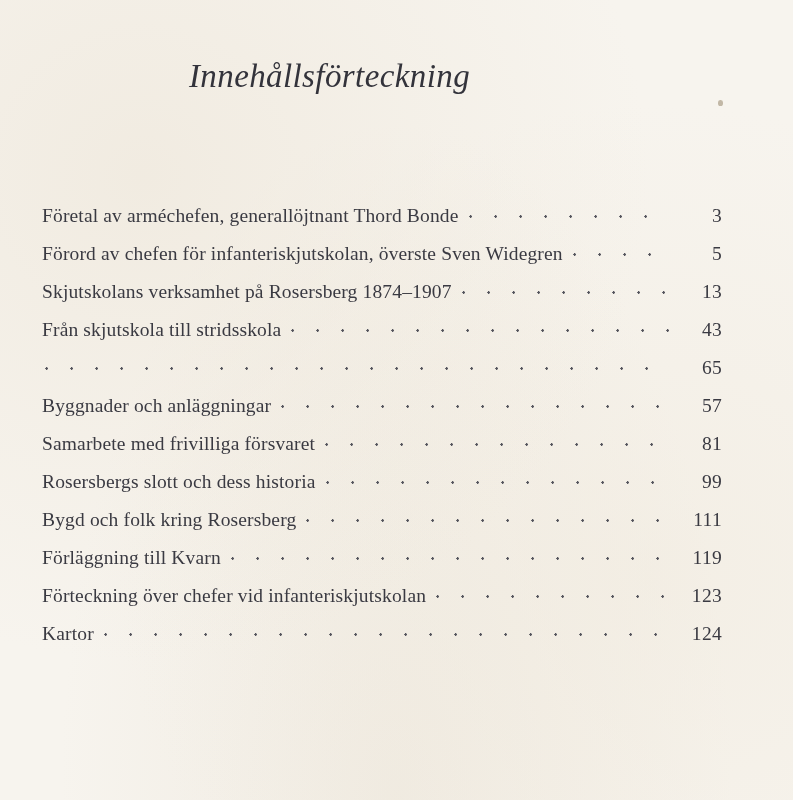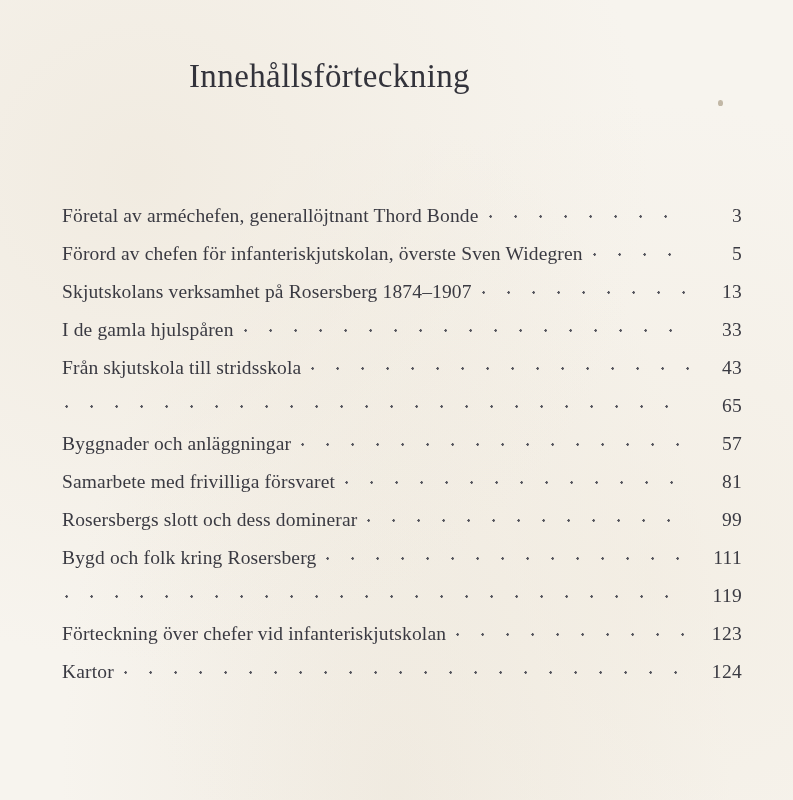--- a/index.html
+++ b/index.html
@@ -33,20 +33,21 @@
     inset: 0;
   }
 
   
   .toc-title {
     position: absolute;
     top: 56px;
     left: 0;
     width: 659px;
     text-align: center;
+    font-style: italic;
     font-size: 33px;
     line-height: 40px;
     letter-spacing: 0.4px;
     color: #33333b;
     white-space: nowrap;
   }
 
   
   .ink-speck {
     position: absolute;
@@ -55,21 +56,21 @@
     width: 5px;
     height: 6px;
     border-radius: 55% 45% 50% 50%;
     background: #b9ad99;
     opacity: 0.85;
   }
 
   
   .toc-list {
     position: absolute;
-    left: 62px;
+    left: 42px;
     top: 197px;
     width: 680px;
   }
 
   .toc-entry {
     display: flex;
     align-items: baseline;
     height: 38px;
     font-size: 19.5px;
     line-height: 38px;
@@ -123,54 +124,50 @@
         <span class="entry-title">Förord av chefen för infanteriskjutskolan, överste Sven Widegren</span>
         <span class="entry-leader"></span>
         <span class="entry-page">5</span>
       </div>
       <div class="toc-entry">
         <span class="entry-title">Skjutskolans verksamhet på Rosersberg 1874–1907</span>
         <span class="entry-leader"></span>
         <span class="entry-page">13</span>
       </div>
       <div class="toc-entry">
-        <span class="entry-title">I de gamla hjulspåren</span>
-        <span class="entry-leader"></span>
-        <span class="entry-page">33</span>
-      </div>
-      <div class="toc-entry">
         <span class="entry-title">Från skjutskola till stridsskola</span>
         <span class="entry-leader"></span>
         <span class="entry-page">43</span>
       </div>
       <div class="toc-entry">
         <span class="entry-leader"></span>
         <span class="entry-page">65</span>
       </div>
       <div class="toc-entry">
         <span class="entry-title">Byggnader och anläggningar</span>
         <span class="entry-leader"></span>
         <span class="entry-page">57</span>
       </div>
       <div class="toc-entry">
         <span class="entry-title">Samarbete med frivilliga försvaret</span>
         <span class="entry-leader"></span>
         <span class="entry-page">81</span>
       </div>
       <div class="toc-entry">
-        <span class="entry-title">Rosersbergs slott och dess dominerar</span>
+        <span class="entry-title">Rosersbergs slott och dess historia</span>
         <span class="entry-leader"></span>
         <span class="entry-page">99</span>
       </div>
       <div class="toc-entry">
         <span class="entry-title">Bygd och folk kring Rosersberg</span>
         <span class="entry-leader"></span>
         <span class="entry-page">111</span>
       </div>
       <div class="toc-entry">
+        <span class="entry-title">Förläggning till Kvarn</span>
         <span class="entry-leader"></span>
         <span class="entry-page">119</span>
       </div>
       <div class="toc-entry">
         <span class="entry-title">Förteckning över chefer vid infanteriskjutskolan</span>
         <span class="entry-leader"></span>
         <span class="entry-page">123</span>
       </div>
       <div class="toc-entry">
         <span class="entry-title">Kartor</span>

